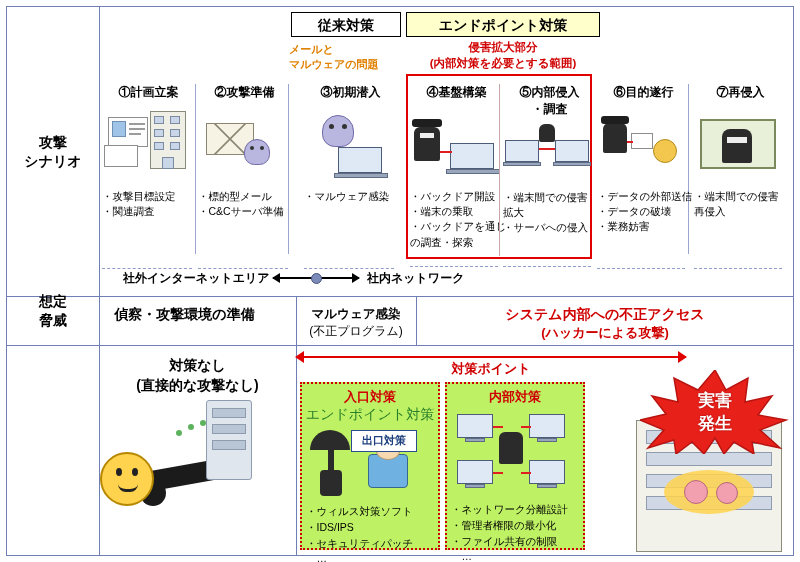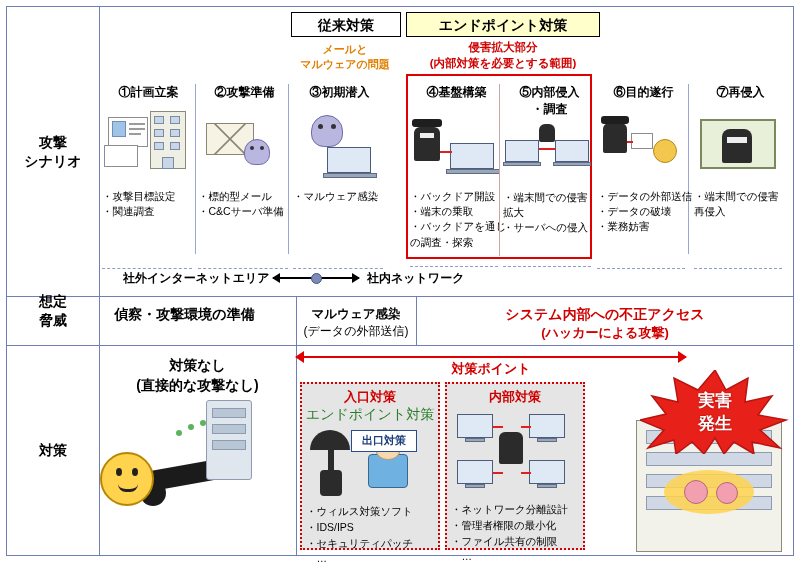--- a/index.html
+++ b/index.html
@@ -19,21 +19,21 @@
   .hdr{position:absolute;box-sizing:border-box;text-align:center;font-weight:bold;}
   .hdr-prev{left:291px;top:12px;width:110px;height:25px;border:1px solid #000;background:#fff;
             font-size:14px;line-height:24px;}
   .hdr-scope{left:406px;top:12px;width:194px;height:25px;border:1px solid #000;background:#ffffcc;
              font-size:14px;line-height:24px;}
 
   .redmemo{position:absolute;left:406px;top:40px;width:194px;text-align:center;color:#d00000;
            font-weight:bold;font-size:11.5px;line-height:1.35;}
   .redbox{position:absolute;left:406px;top:74px;width:186px;height:185px;border:2px solid #e00000;box-sizing:border-box;}
 
-  .orangenote{position:absolute;left:289px;top:42px;width:112px;text-align:center;color:#e08000;
+  .orangenote{position:absolute;left:289px;top:42px;width:112px;color:#e08000;
               font-weight:bold;font-size:11px;line-height:1.35;}
 
   
   .step{position:absolute;top:84px;width:93px;box-sizing:border-box;}
   .step .title{text-align:center;font-weight:bold;font-size:12px;white-space:nowrap;}
   .step .art{height:78px;position:relative;margin-top:4px;}
   .step .bullets{margin-top:6px;font-size:10.5px;line-height:1.45;}
   .step .bullets div{white-space:nowrap;}
   .sep{position:absolute;top:84px;width:1px;height:170px;background:#9aa6cf;}
   .dashline{position:absolute;height:0;border-top:1px dashed #8f9ccb;}
@@ -51,21 +51,21 @@
   .threat{position:absolute;top:306px;text-align:center;box-sizing:border-box;}
   .threat .t1{font-weight:bold;font-size:14px;}
   .threat .t2{font-size:12px;}
 
   
   .cm-redarrow{position:absolute;left:296px;top:356px;width:390px;height:2px;background:#e00000;}
   .cm-redarrow:before{content:"";position:absolute;left:-1px;top:-5px;border-top:6px solid transparent;border-bottom:6px solid transparent;border-right:9px solid #e00000;}
   .cm-redarrow:after{content:"";position:absolute;right:-1px;top:-5px;border-top:6px solid transparent;border-bottom:6px solid transparent;border-left:9px solid #e00000;}
   .cm-point{position:absolute;left:296px;top:360px;width:390px;text-align:center;color:#d00000;font-weight:bold;font-size:13px;}
 
-  .cmbox{position:absolute;box-sizing:border-box;border:2px dotted #d00000;background:#e5e5e5;}
+  .cmbox{position:absolute;box-sizing:border-box;border:2px dotted #d00000;background:#bef264;}
   .cmbox .head{text-align:center;font-weight:bold;font-size:13px;color:#d00000;margin-top:4px;}
   .cmbox .sub{text-align:center;font-size:14px;color:#2a7f2a;}
   .cmbox .art{position:relative;height:80px;}
   .cmbox .bul{font-size:10.5px;line-height:1.5;padding-left:4px;}
 
   .exitlabel{position:absolute;left:351px;top:430px;width:64px;height:20px;border:1px solid #2a4b8d;background:#fff;
              color:#1d3f7d;font-size:11px;font-weight:bold;text-align:center;line-height:19px;}
 
   .nocm{position:absolute;left:110px;top:356px;width:175px;text-align:center;font-weight:bold;font-size:14px;line-height:1.4;}
 
@@ -109,23 +109,20 @@
       <div>攻撃</div>
       <div>シナリオ</div>
     </div>
   </div>
   <div class="rowlabel" style="top:287px;height:48px">
     <div>
       <div>想定</div>
       <div>脅威</div>
     </div>
   </div>
-  <div class="rowlabel" style="top:346px;height:209px">
-    <div>対策</div>
-  </div>
 
   <div class="hdr hdr-prev">従来対策</div>
   <div class="hdr hdr-scope">エンドポイント対策</div>
 
   <div class="orangenote">
     <div>メールと</div>
     <div>マルウェアの問題</div>
   </div>
 
   <div class="redmemo">
@@ -174,21 +171,21 @@
       <div class="sh" style="left:52px;top:41px;width:4px;height:4px;background:#333;border-radius:50%"></div>
       <div class="sh" style="left:62px;top:41px;width:4px;height:4px;background:#333;border-radius:50%"></div>
     </div>
     <div class="dashline" style="left:0px;top:184px;width:90px"></div>
     <div class="bullets">
       <div>・標的型メール</div>
       <div>・C&amp;Cサーバ準備</div>
     </div>
   </div>
 
-  <div class="step" style="left:293px">
+  <div class="step" style="left:304px">
     <div class="title">③初期潜入</div>
     <div class="art">
       <div class="sh ghost" style="left:18px;top:10px;width:32px;height:32px"></div>
       <div class="sh" style="left:25px;top:19px;width:5px;height:5px;background:#333;border-radius:50%"></div>
       <div class="sh" style="left:38px;top:19px;width:5px;height:5px;background:#333;border-radius:50%"></div>
       <div class="sh pc-screen" style="left:34px;top:42px;width:44px;height:26px"></div>
       <div class="sh pc-base" style="left:30px;top:68px;width:54px;height:5px"></div>
     </div>
     <div class="dashline" style="left:0px;top:184px;width:90px"></div>
     <div class="bullets">
@@ -272,21 +269,21 @@
     <div class="nodedot" style="left:196px"></div>
     <div class="lbl" style="left:252px;top:2px">社内ネットワーク</div>
   </div>
 
   <div class="threat" style="left:87px;width:195px">
     <div class="t1">偵察・攻撃環境の準備</div>
   </div>
   <div class="vline" style="left:296px;top:297px;height:48px"></div>
   <div class="threat" style="left:297px;width:118px">
     <div class="t1" style="font-size:12.5px">マルウェア感染</div>
-    <div class="t2">(データの外部送信)</div>
+    <div class="t2">(不正プログラム)</div>
   </div>
   <div class="vline" style="left:416px;top:297px;height:48px"></div>
   <div class="threat" style="left:417px;width:376px;color:#d00000">
     <div class="t1">システム内部への不正アクセス</div>
     <div class="t2" style="font-weight:bold;font-size:13px">(ハッカーによる攻撃)</div>
   </div>
 
   <div class="vline" style="left:296px;top:346px;height:209px"></div>
 
   <div class="nocm">

